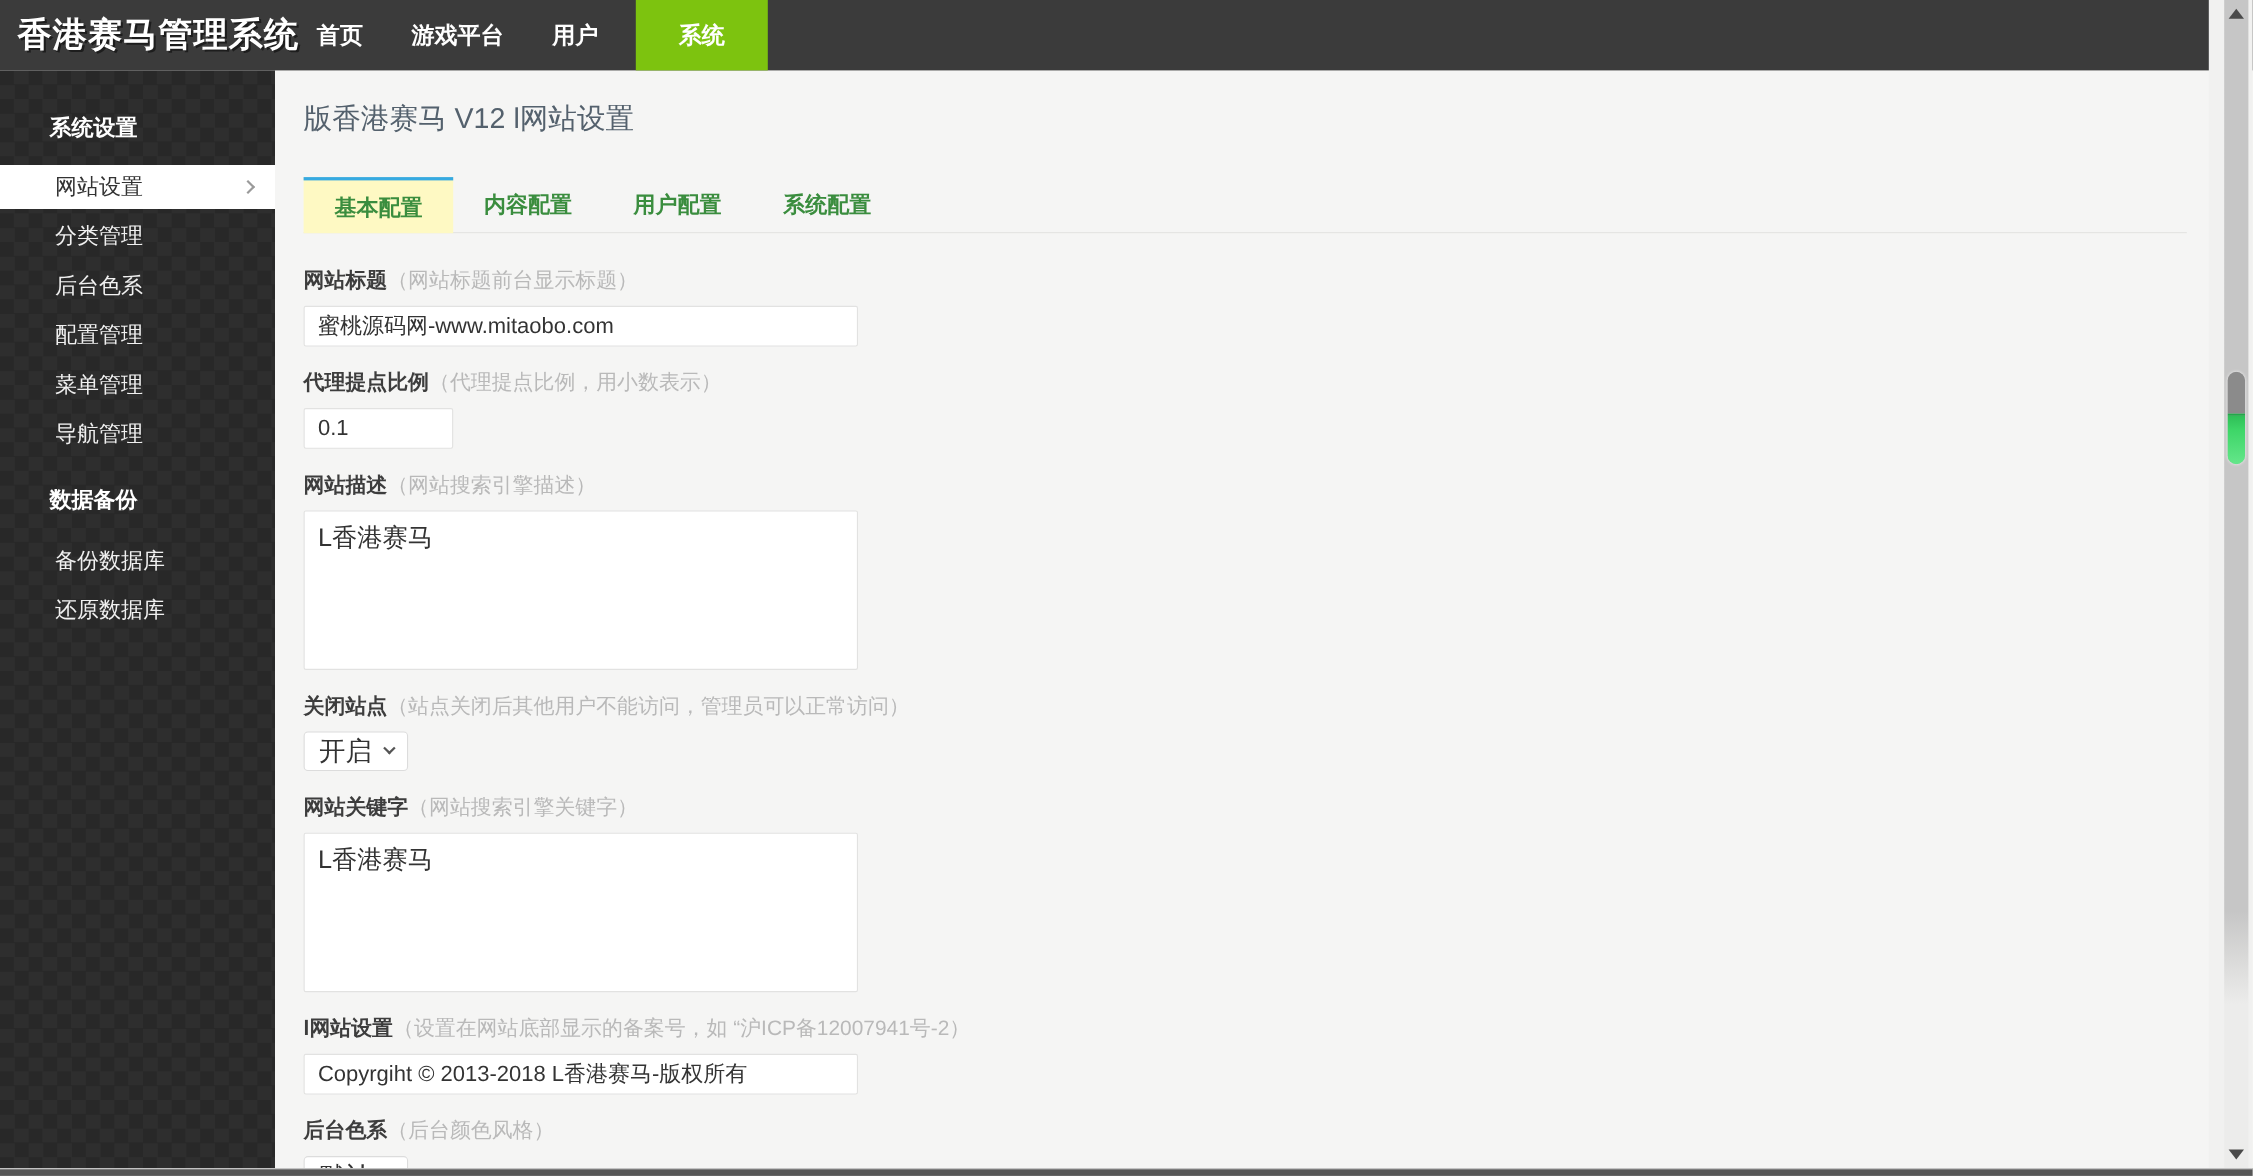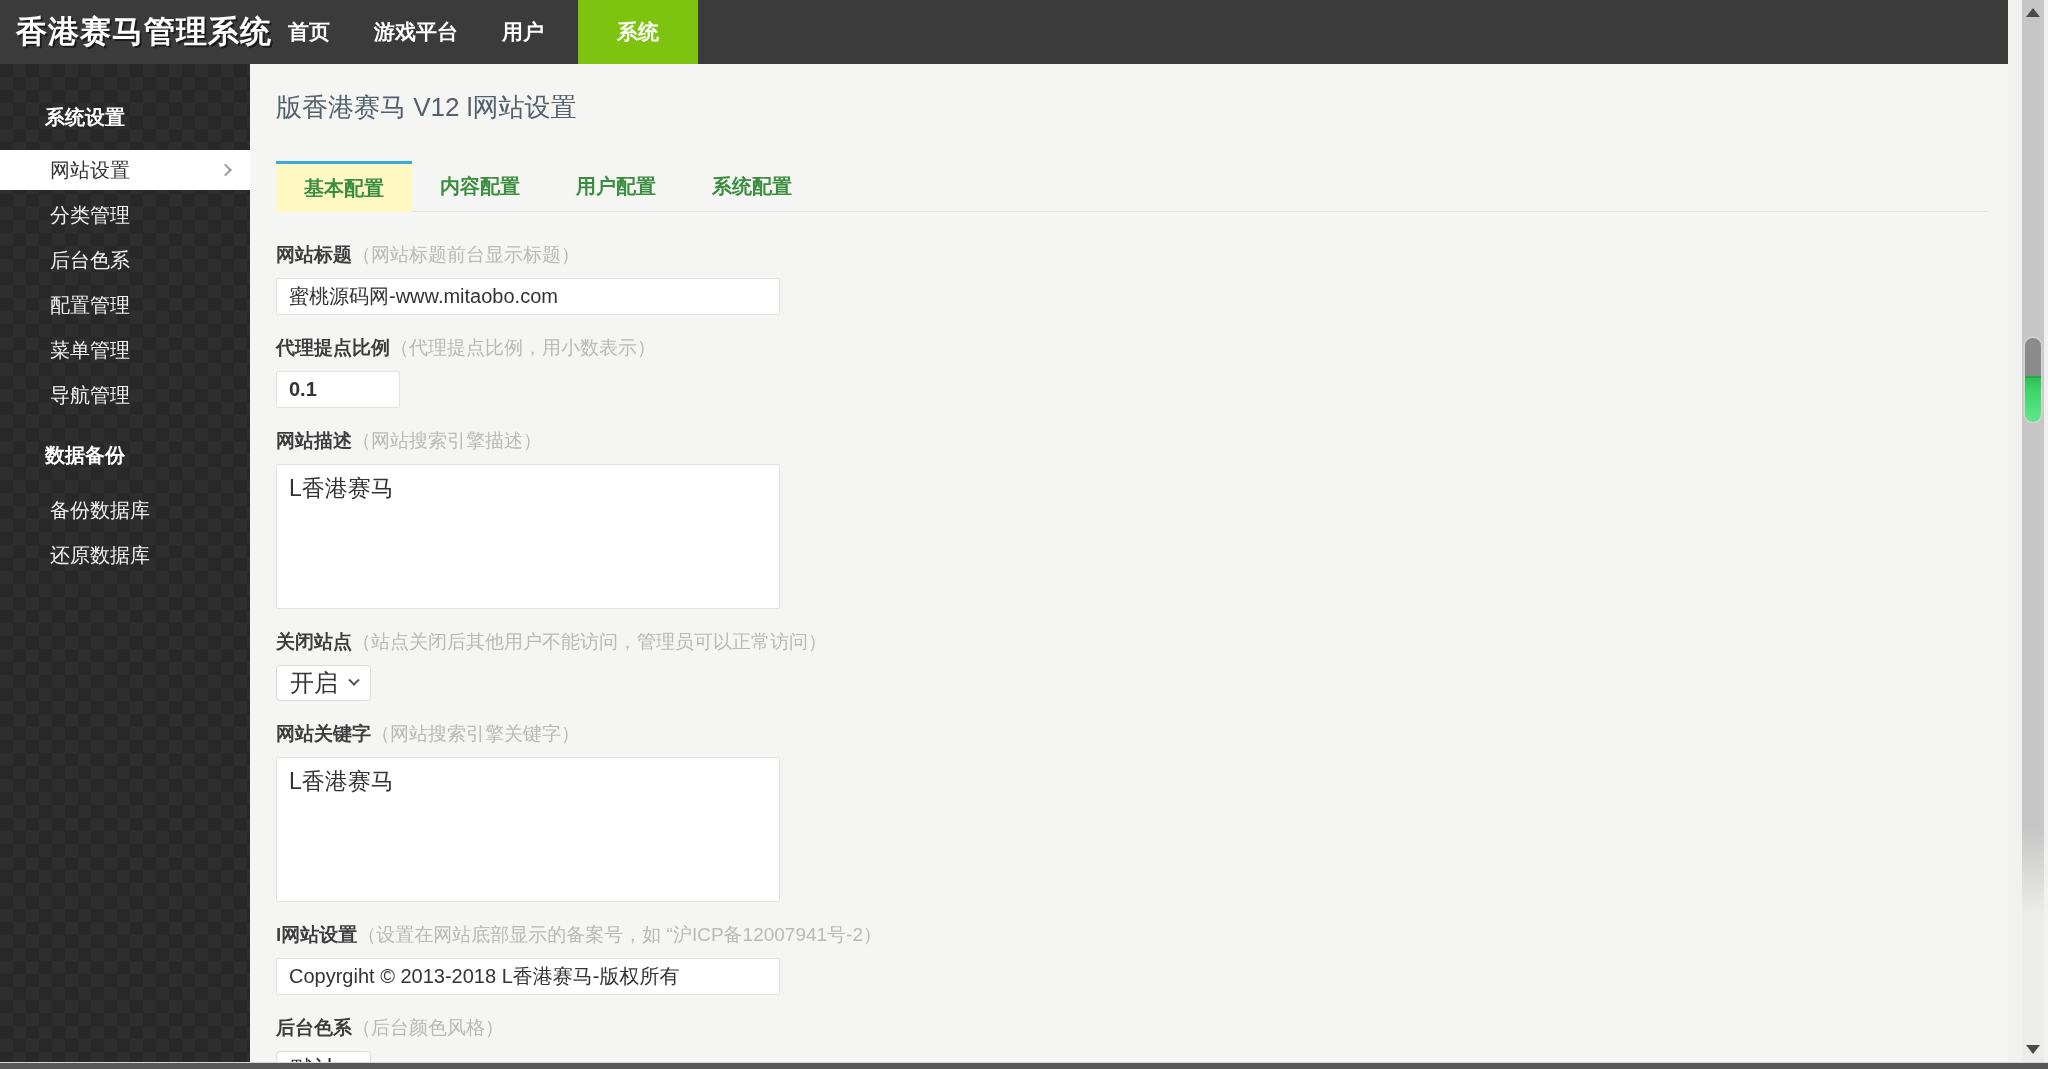--- a/index.html
+++ b/index.html
@@ -171,21 +171,21 @@
 
         </div>
       </div>
 
       <div class="field">
         <div class="label-row">
           <span class="f-label">代理提点比例</span>
           <span class="f-hint">（代理提点比例，用小数表示）</span>
         </div>
         <div class="control">
-          <input class="ctl-input" type="text" value="0.1" style="width: 124px; font-weight: bold;">
+          <input class="ctl-input" type="text" value="0.1" style="width: 136px;">
 
         </div>
       </div>
 
       <div class="field">
         <div class="label-row">
           <span class="f-label">网站描述</span>
           <span class="f-hint">（网站搜索引擎描述）</span>
         </div>
         <div class="control">

